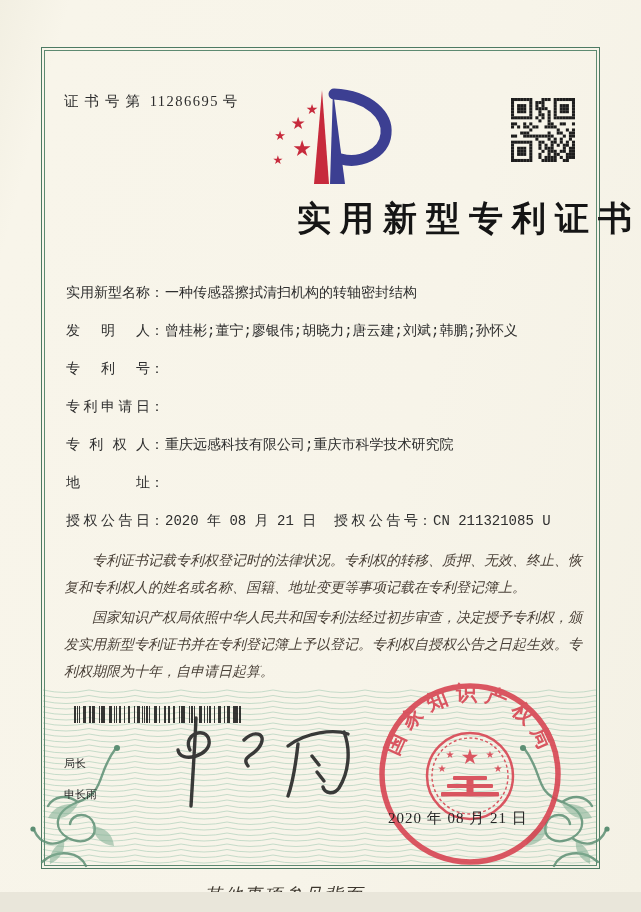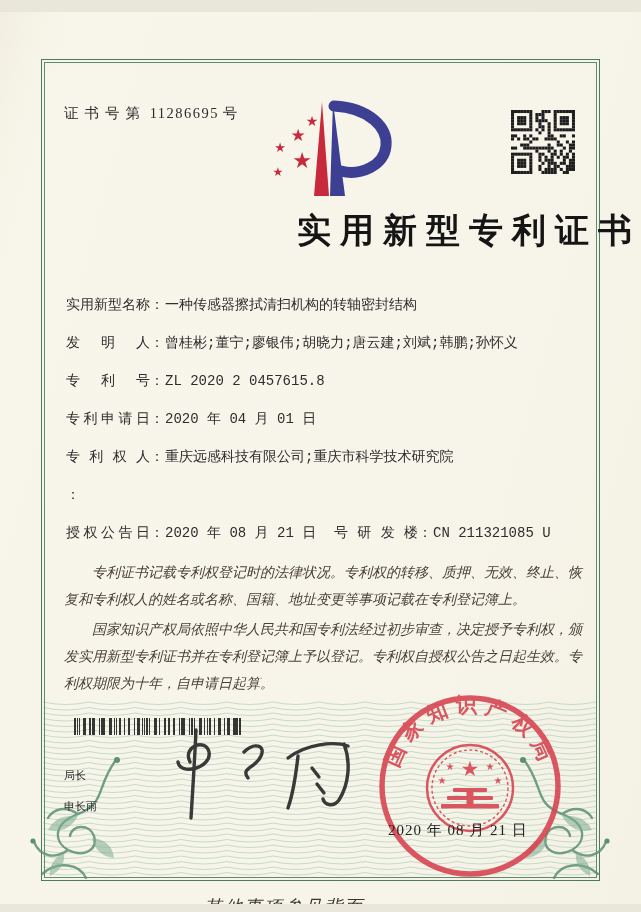--- a/index.html
+++ b/index.html
@@ -1,17 +1,17 @@
 <!DOCTYPE html>
 <html><head>
 <meta charset="utf-8">
 <style>
   html,body{margin:0;padding:0;}
   body{background:#e9e6da;font-family:"Liberation Serif", serif;}
-  .page{position:relative;width:641px;height:892px;margin:12px auto;overflow:hidden;
+  .page{position:relative;width:641px;height:892px;margin:0 auto;overflow:hidden;
         background:linear-gradient(105deg,#f2efe2 0%,#f8f5ea 8%,#f7f4e9 60%,#f4f1e5 100%);}
   .frame{position:absolute;left:41px;top:47px;width:557px;height:820px;
          border:1.6px solid #4d7a63;}
   .frame-inner{position:absolute;inset:2px;border:1px solid #5d8a71;}
   .cert-no{position:absolute;left:64px;top:92px;font-size:14.5px;color:#2c2c2c;}
   .cert-no .sp{letter-spacing:6px;}
   .cert-no .num{letter-spacing:1.5px;}
   .logo{position:absolute;left:246px;top:84px;width:164px;height:106px;}
   .qr{position:absolute;left:511px;top:98px;width:64px;height:64px;}
   .title{position:absolute;left:0;right:0;top:196px;text-align:right;
@@ -375,43 +375,42 @@
       <span class="val">一种传感器擦拭清扫机构的转轴密封结构</span>
     </div>
     <div class="row">
       <span class="lbl">发明人</span>
       <span class="colon">：</span>
       <span class="val">曾桂彬;董宁;廖银伟;胡晓力;唐云建;刘斌;韩鹏;孙怀义</span>
     </div>
     <div class="row">
       <span class="lbl">专利号</span>
       <span class="colon">：</span>
-      <span class="val">ZL 2020 2 0457615.8</span>
     </div>
     <div class="row">
       <span class="lbl">专利申请日</span>
       <span class="colon">：</span>
-      <span class="val">2020 年 04 月 01 日</span>
     </div>
     <div class="row">
       <span class="lbl">专利权人</span>
       <span class="colon">：</span>
       <span class="val">重庆远感科技有限公司;重庆市科学技术研究院</span>
     </div>
     <div class="row">
+      <span class="lbl">地址</span>
       <span class="colon">：</span>
     </div>
     <div class="row">
       <span class="pair first">
         <span class="lbl">授权公告日</span>
         <span class="colon">：</span>
         <span class="val">2020 年 08 月 21 日</span>
       </span>
       <span class="pair">
-        <span class="lbl">号研发楼</span>
+        <span class="lbl">授权公告号</span>
         <span class="colon">：</span>
         <span class="val">CN 211321085 U</span>
       </span>
     </div>
   </div>
 
   <div class="paras">
     <p>专利证书记载专利权登记时的法律状况。专利权的转移、质押、无效、终止、恢复和专利权人的姓名或名称、国籍、地址变更等事项记载在专利登记簿上。</p>
     <p>国家知识产权局依照中华人民共和国专利法经过初步审查，决定授予专利权，颁发实用新型专利证书并在专利登记簿上予以登记。专利权自授权公告之日起生效。专利权期限为十年，自申请日起算。</p>
   </div>

